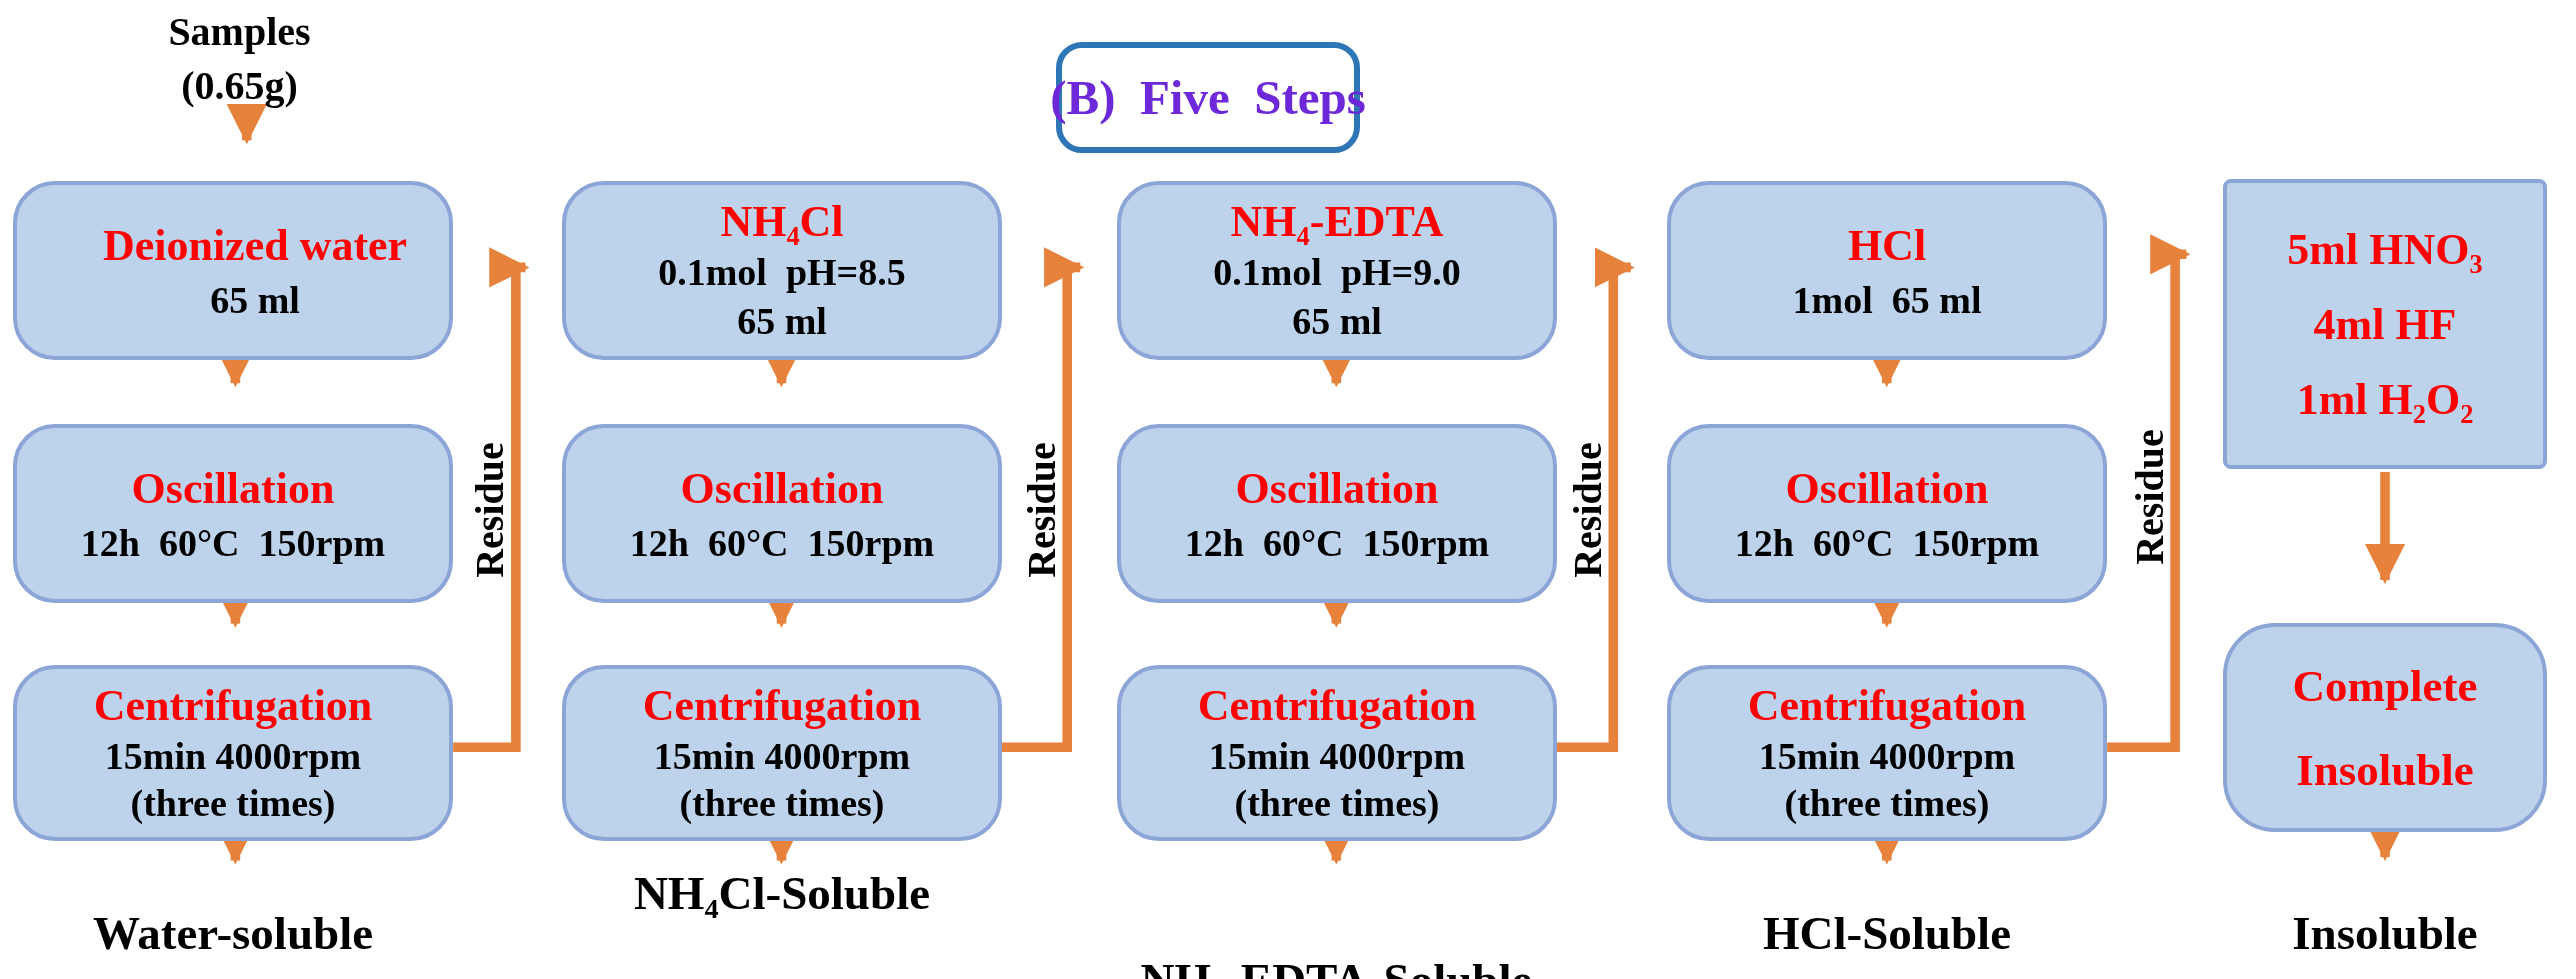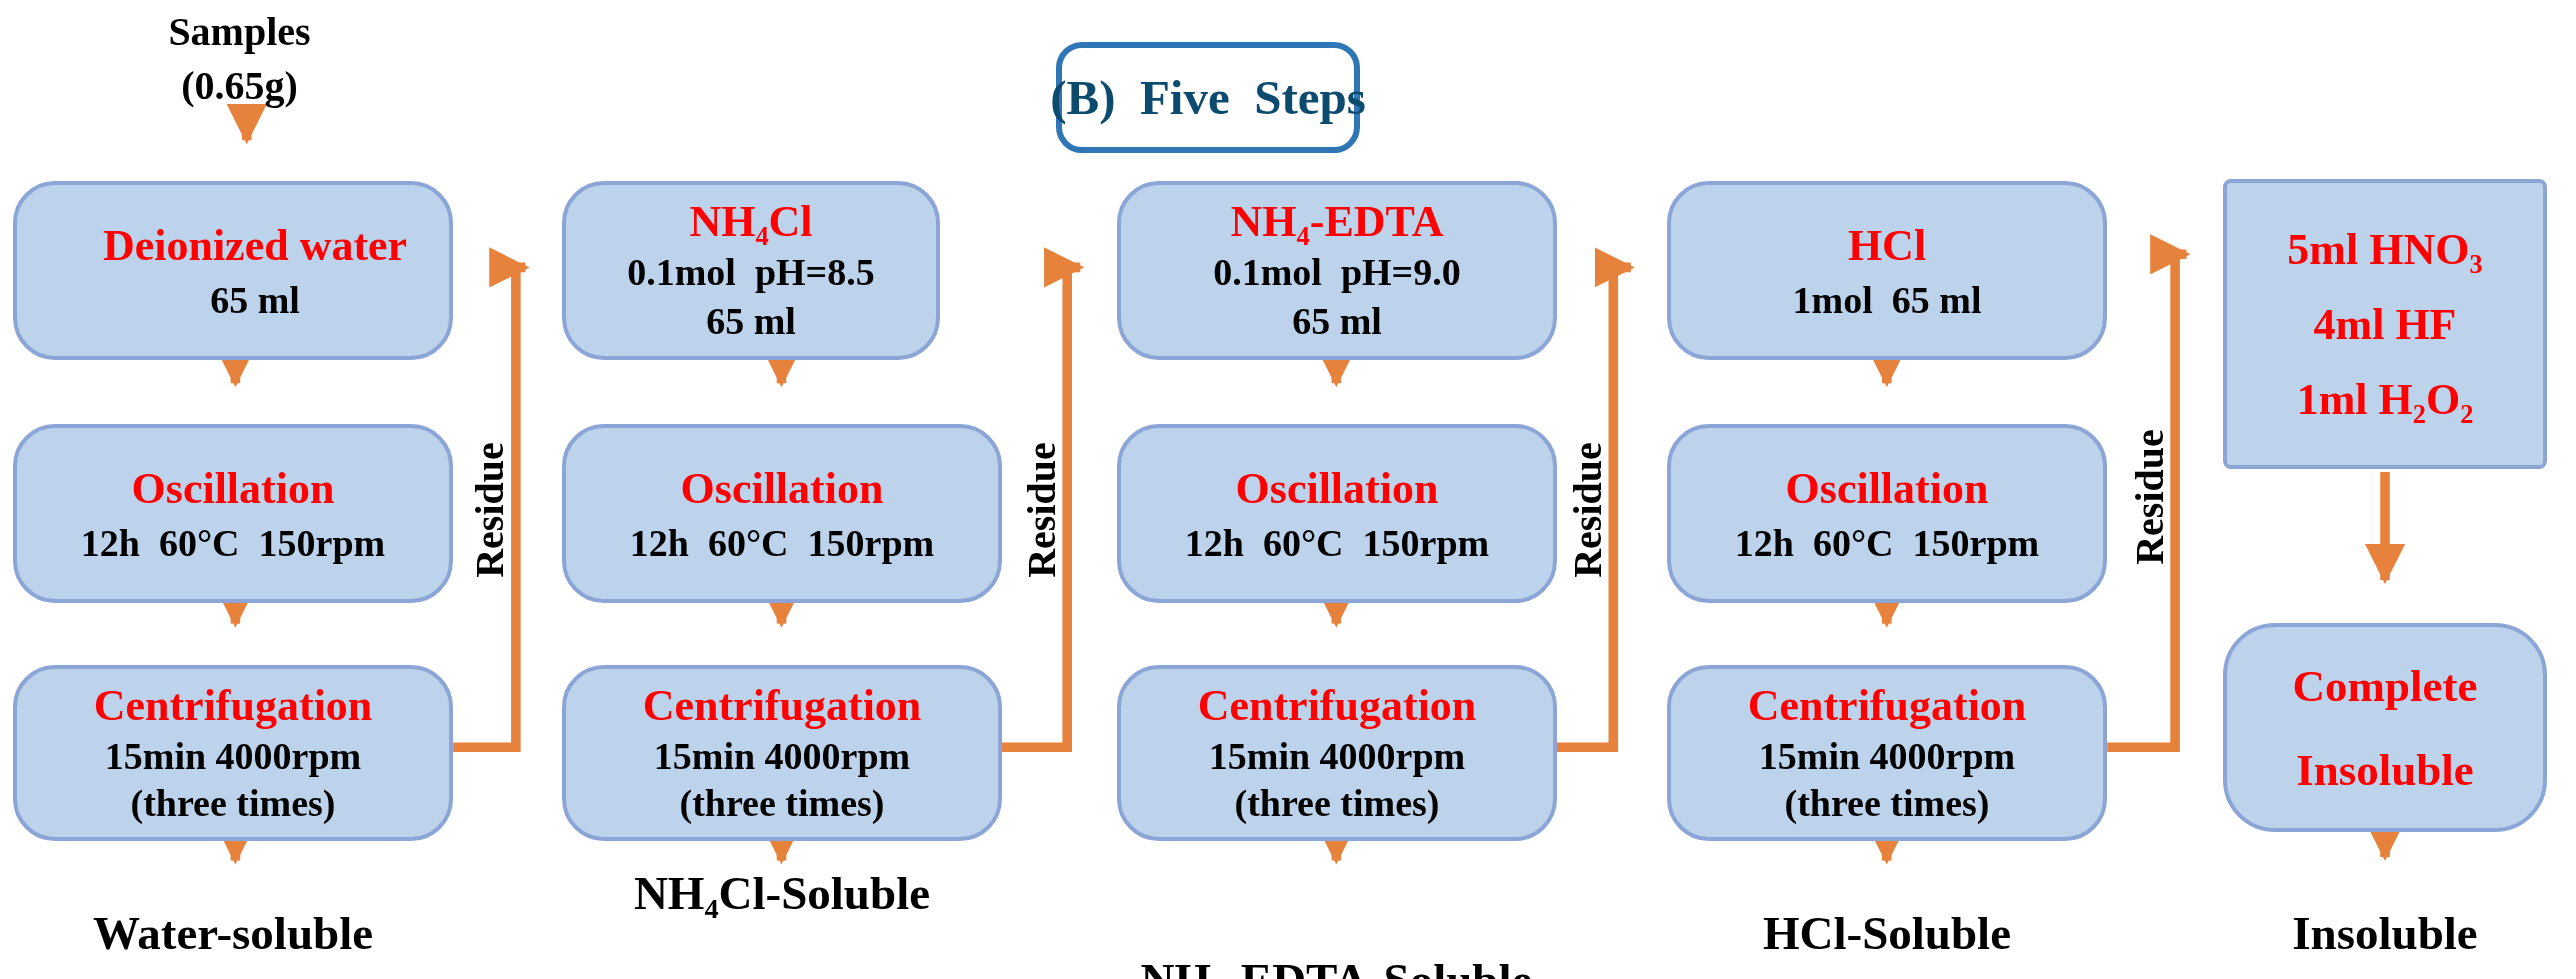--- a/index.html
+++ b/index.html
@@ -16,21 +16,21 @@
   }
   .line{white-space:pre;}
   .red{color:#FF0000;}
   .blk{color:#000000;}
   .hdr{font-size:44px;line-height:59px;}
   .det{font-size:38px;line-height:51px;}
   .title-box{
     position:absolute;left:1056px;top:42px;width:304px;height:111px;box-sizing:border-box;
     background:#ffffff;border:6.1px solid #2E76B6;border-radius:26px;
     display:flex;align-items:center;justify-content:center;
-    font-size:49px;color:#0c4a6e;white-space:pre;
+    font-size:49px;color:#6d28d9;white-space:pre;
   }
   .samples{
     position:absolute;left:74px;top:5.2px;width:331px;text-align:center;
     font-size:40px;line-height:54px;color:#000000;
   }
   .outlabel{
     position:absolute;text-align:center;font-size:47px;color:#000000;white-space:pre;
   }
   .residue{
     position:absolute;width:279px;height:40px;text-align:center;
@@ -95,21 +95,21 @@
     <div class="line red hdr">Oscillation</div>
     <div class="line blk det">12h  60°C  150rpm</div>
   </div>
   <div class="box" style="left:13px;top:665px;width:440px;height:176px;">
     <div class="line red hdr" style="line-height:54px;">Centrifugation</div>
     <div class="line blk det" style="line-height:47px;">15min 4000rpm</div>
     <div class="line blk det" style="line-height:47px;">(three times)</div>
   </div>
   <div class="outlabel" style="left:13px;top:906px;width:440px;">Water-soluble</div>
 
-  <div class="box" style="left:562px;top:181px;width:378px;height:179px;">
+  <div class="box" style="left:562px;top:181px;width:440px;height:179px;">
     <div class="line red hdr" style="line-height:52px;">NH₄Cl</div>
     <div class="line blk det" style="line-height:49px;">0.1mol  pH=8.5</div>
     <div class="line blk det" style="line-height:49px;">65 ml</div>
   </div>
   <div class="box" style="left:562px;top:424px;width:440px;height:179px;">
     <div class="line red hdr">Oscillation</div>
     <div class="line blk det">12h  60°C  150rpm</div>
   </div>
   <div class="box" style="left:562px;top:665px;width:440px;height:176px;">
     <div class="line red hdr" style="line-height:54px;">Centrifugation</div>

